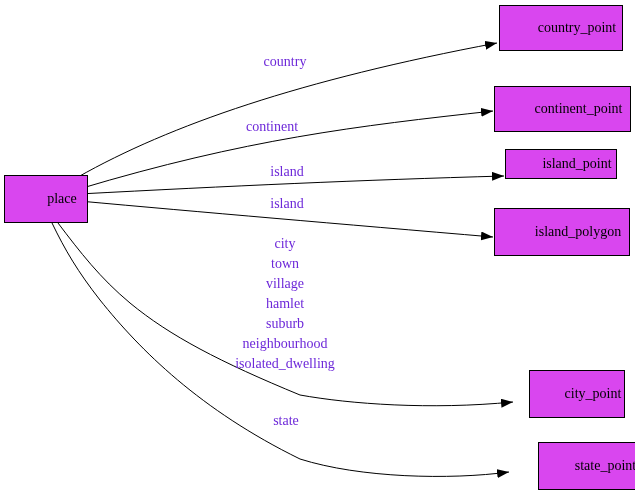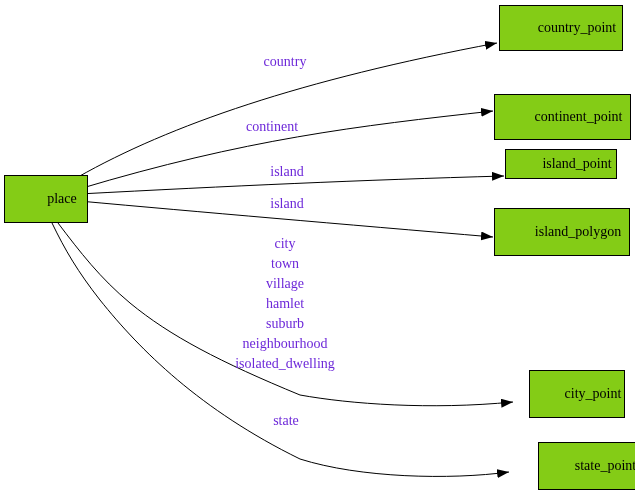--- a/index.html
+++ b/index.html
@@ -17,21 +17,21 @@
   }
   #edge-layer {
     position: absolute;
     left: 0;
     top: 0;
   }
   .node {
     position: absolute;
     box-sizing: border-box;
     border: 1px solid #000000;
-    background: #84cc16;
+    background: #d946ef;
     color: #000000;
     display: flex;
     align-items: center;
     justify-content: center;
     font-size: 14px;
     line-height: 1;
     white-space: nowrap;
     padding-left: 32px;
   }
   .edge-label {
@@ -72,21 +72,21 @@
 suburb
 neighbourhood
 isolated_dwelling</div>
     <div class="edge-label" style="left: 286px; top: 421px;">state</div>
     <div class="node" style="left: 4px; top: 175px; width: 84px; height: 48px;">
       <span>place</span>
     </div>
     <div class="node" style="left: 499px; top: 5px; width: 124px; height: 46px;">
       <span>country_point</span>
     </div>
-    <div class="node" style="left: 494px; top: 94px; width: 137px; height: 46px;">
+    <div class="node" style="left: 494px; top: 86px; width: 137px; height: 46px;">
       <span>continent_point</span>
     </div>
     <div class="node" style="left: 505px; top: 149px; width: 112px; height: 30px;">
       <span>island_point</span>
     </div>
     <div class="node" style="left: 494px; top: 208px; width: 136px; height: 48px;">
       <span>island_polygon</span>
     </div>
     <div class="node" style="left: 514px; top: 370px; width: 96px; height: 48px; margin-left: 15px;">
       <span>city_point</span>

